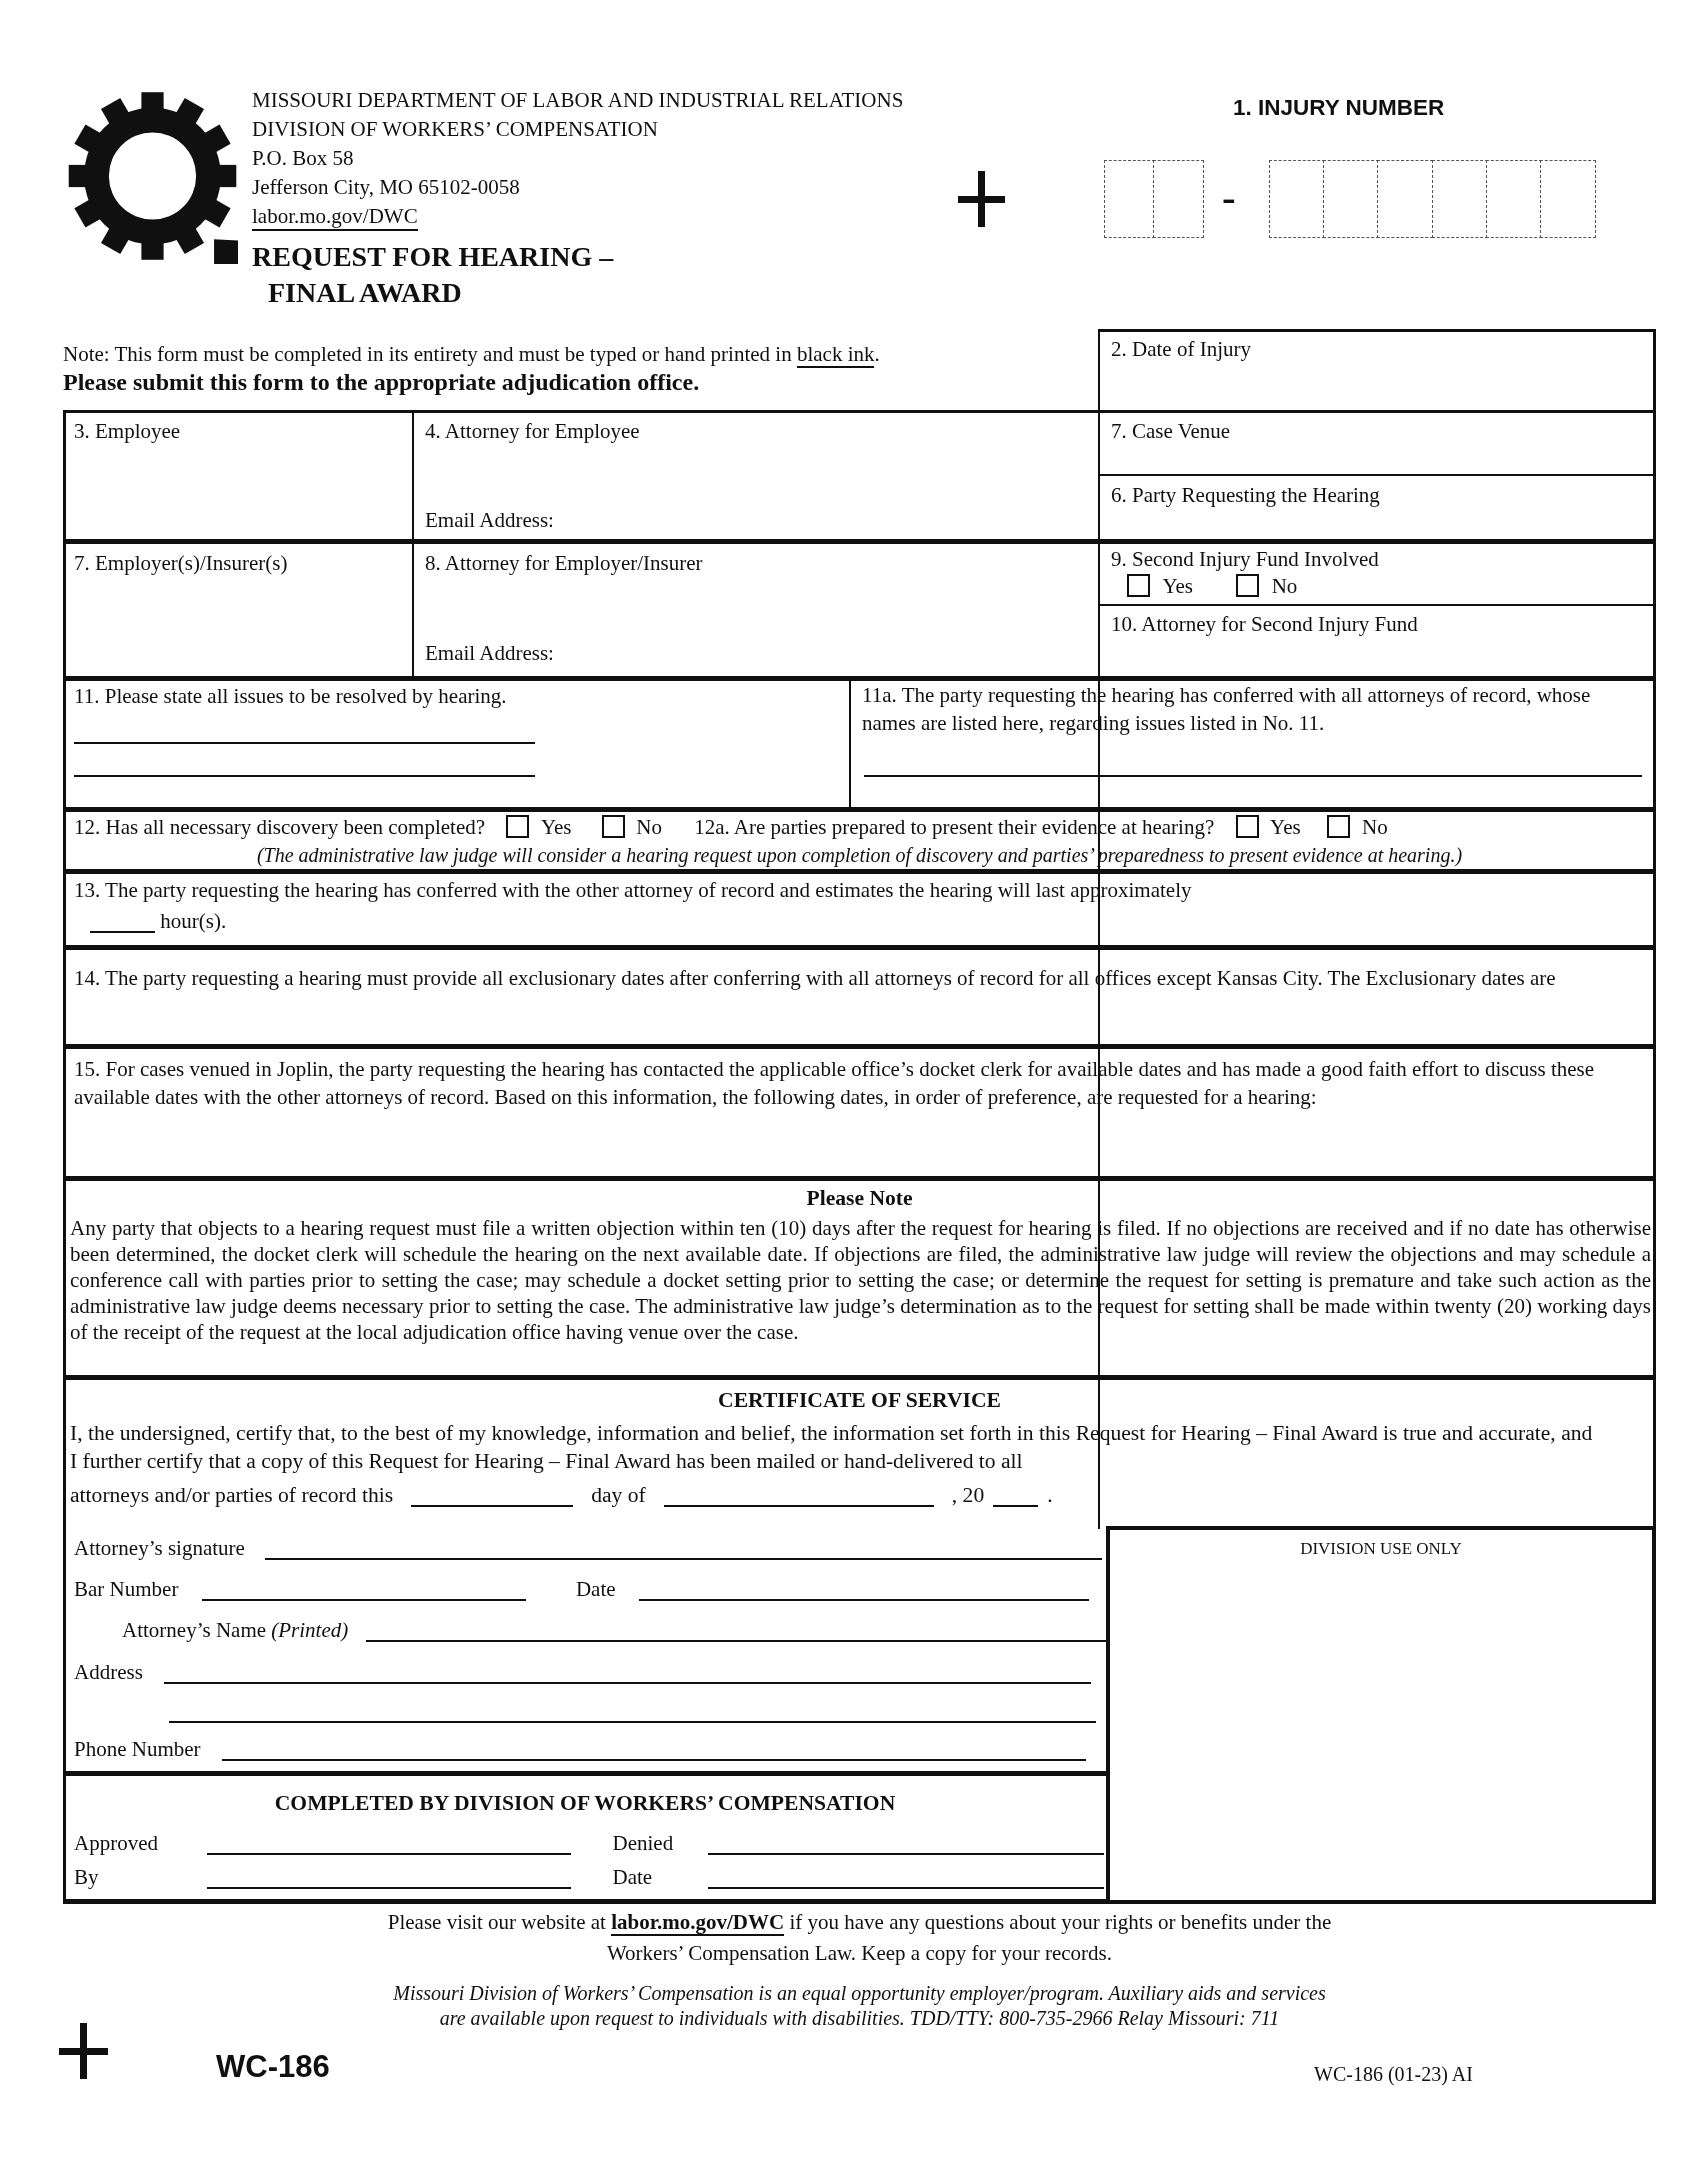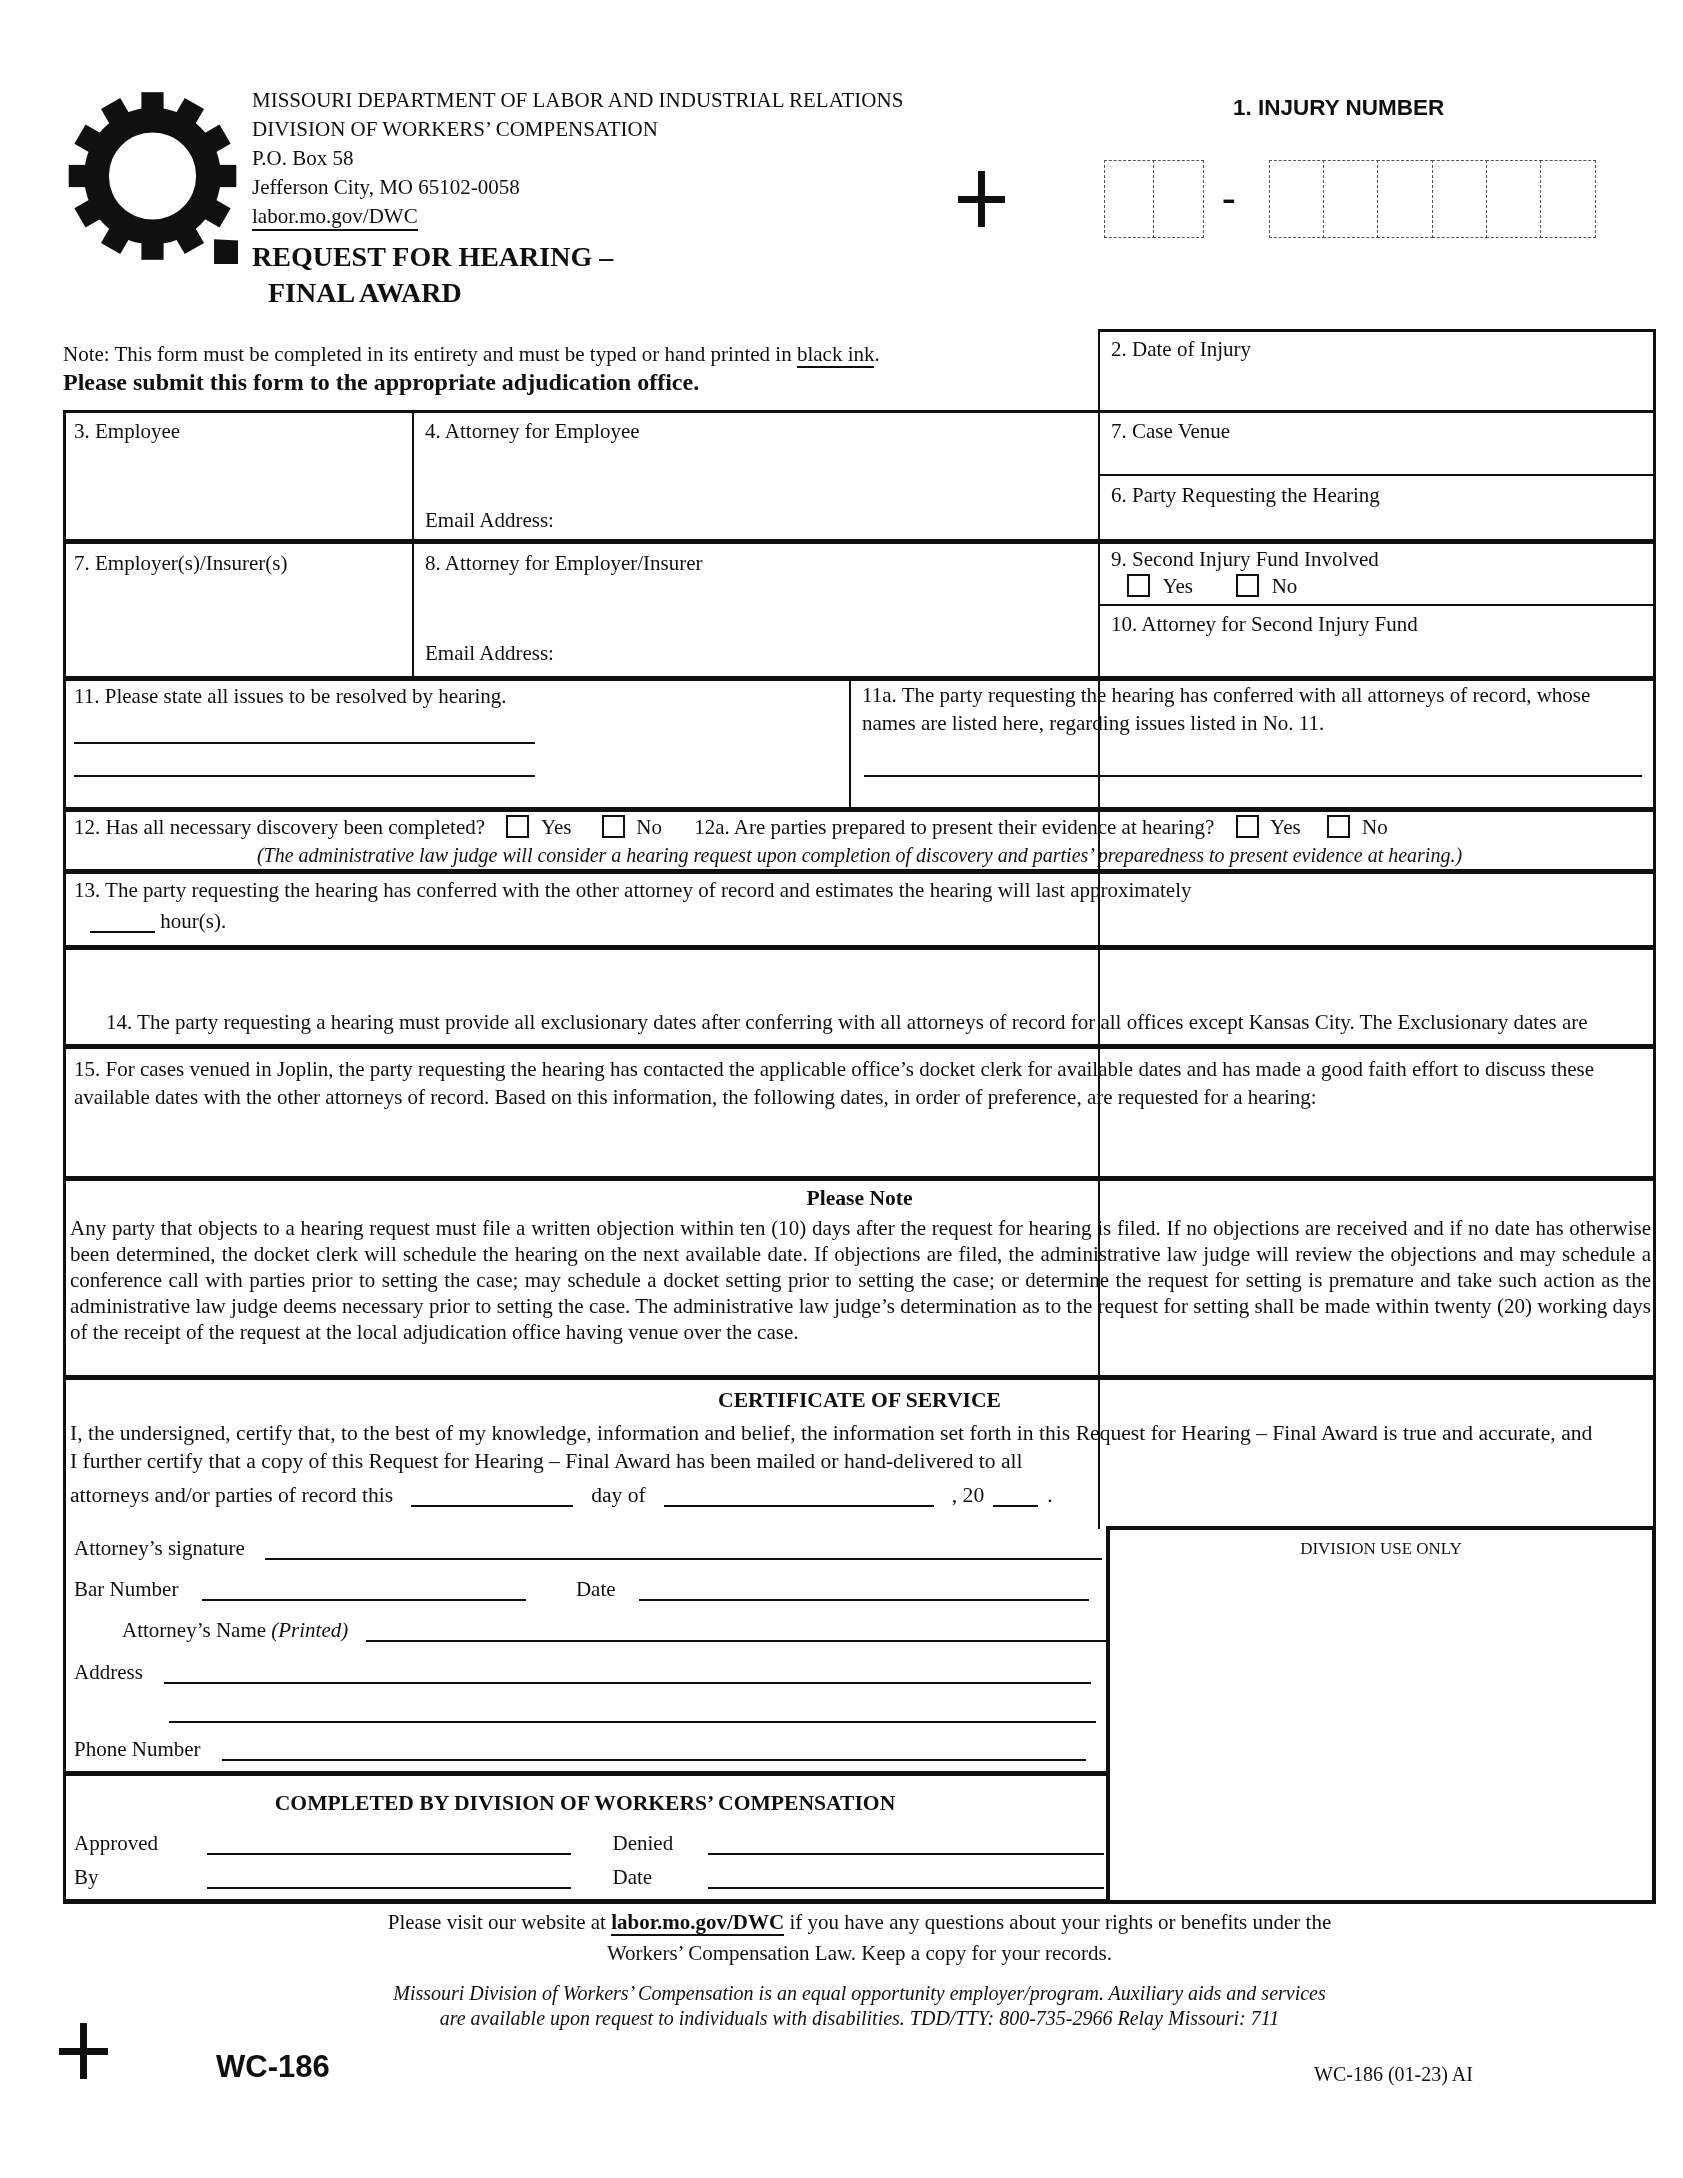--- a/index.html
+++ b/index.html
@@ -147,21 +147,21 @@
     <span style="margin-left:6.3px;">No</span>
   </div>
   <div class="abs i center" style="left:63px;top:844px;width:1593px;font-size:20px;">(The administrative law judge will consider a hearing request upon completion of discovery and parties’ preparedness to present evidence at hearing.)</div>
 
   <div class="abs lbl" style="left:74px;top:878px;width:1573px;">13. The party requesting the hearing has conferred with the other attorney of record and estimates the hearing will last approximately</div>
   <div class="abs lbl" style="left:90px;top:909px;">
     <span class="blank" style="width:65px;"></span>
     <span>hour(s).</span>
   </div>
 
-  <div class="abs lbl" style="left:74px;top:1008px;width:1573px;line-height:29px;margin-left:32px;">14. The party requesting a hearing must provide all exclusionary dates after conferring with all attorneys of record for all offices except Kansas City. The Exclusionary dates are</div>
+  <div class="abs lbl" style="left:74px;top:964px;width:1573px;line-height:29px;">14. The party requesting a hearing must provide all exclusionary dates after conferring with all attorneys of record for all offices except Kansas City. The Exclusionary dates are</div>
 
   <div class="abs lbl" style="left:74px;top:1055px;width:1575px;line-height:28px;">15. For cases venued in Joplin, the party requesting the hearing has contacted the applicable office’s docket clerk for available dates and has made a good faith effort to discuss these available dates with the other attorneys of record. Based on this information, the following dates, in order of preference, are requested for a hearing:</div>
 
   <div class="abs b center" style="left:63px;top:1186px;width:1593px;font-size:21.6px;">Please Note</div>
   <div class="abs just" style="left:70px;top:1215px;width:1581px;font-size:21px;line-height:26px;">Any party that objects to a hearing request must file a written objection within ten (10) days after the request for hearing is filed. If no objections are received and if no date has otherwise been determined, the docket clerk will schedule the hearing on the next available date. If objections are filed, the administrative law judge will review the objections and may schedule a conference call with parties prior to setting the case; may schedule a docket setting prior to setting the case; or determine the request for setting is premature and take such action as the administrative law judge deems necessary prior to setting the case. The administrative law judge’s determination as to the request for setting shall be made within twenty (20) working days of the receipt of the request at the local adjudication office having venue over the case.</div>
 
   <div class="abs b center" style="left:63px;top:1388px;width:1593px;font-size:21.6px;">CERTIFICATE OF SERVICE</div>
   <div class="abs" style="left:70px;top:1419px;width:1530px;font-size:21.6px;line-height:28px;">I, the undersigned, certify that, to the best of my knowledge, information and belief, the information set forth in this Request for Hearing – Final Award is true and accurate, and I further certify that a copy of this Request for Hearing – Final Award has been mailed or hand-delivered to all</div>
   <div class="abs" style="left:70px;top:1483px;font-size:21.6px;">
     <span>attorneys and/or parties of record this</span>

